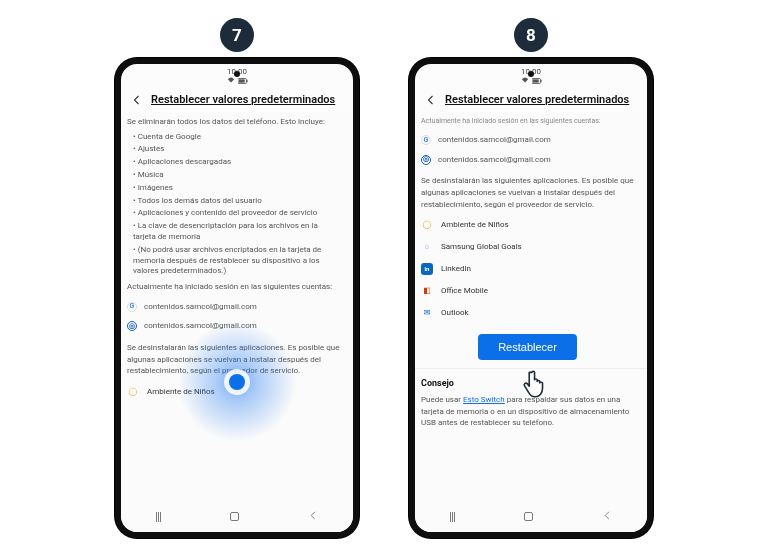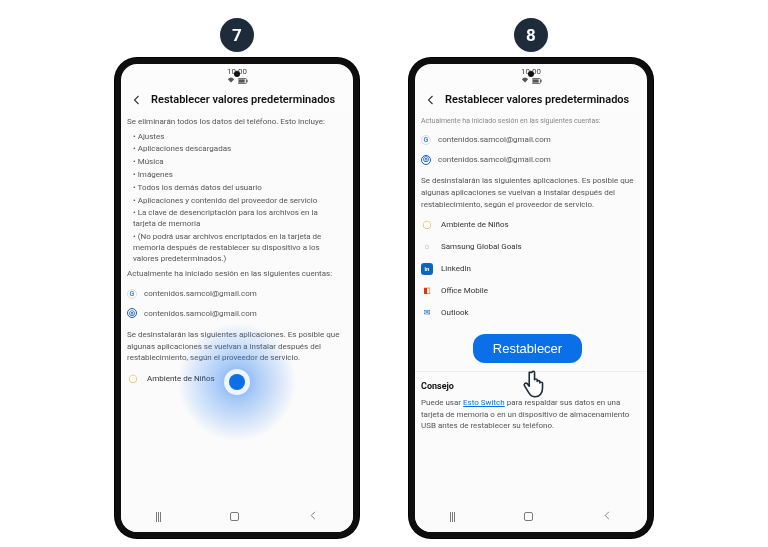--- a/index.html
+++ b/index.html
@@ -62,20 +62,21 @@
   }
   .status-icons { display: flex; gap: 3px; align-items: center; }
   .header {
     display: flex;
     align-items: center;
     gap: 8px;
     padding: 5px 10px 6px 10px;
     font-size: 11px;
     font-weight: 600;
     color: #111;
+    text-decoration: underline;
   }
   .back-icon svg { display: block; }
   .content {
     font-size: 8px;
     color: #555;
     padding: 4px 13px 0 6px;
     line-height: 1.45;
     height: 395px;
     overflow: hidden;
     position: relative;
@@ -123,22 +124,22 @@
 
   .divider { height: 1px; background:#eee; margin: 8px -13px; }
 
   .btn-reset {
     display: block;
     margin: 10px auto 6px auto;
     background: #0b6fe8;
     color: #fff;
     border: none;
     padding: 7px 20px;
-    border-radius: 12px;
-    font-size: 13px;
+    border-radius: 4px;
+    font-size: 11px;
     font-weight: 500;
   }
   .hero-title {
     font-size: 9px;
     font-weight: 700;
     color: #111;
     margin: 2px 0 3px 0;
   }
   a.link { color:#0b6fe8; text-decoration: underline; }
 
@@ -214,20 +215,21 @@
         <svg width="12" height="12" viewBox="0 0 24 24">
             <path d="M15 4 L7 12 L15 20" fill="none" stroke="#333" stroke-width="2.2"></path>
           </svg>
       </span>
       <span>Restablecer valores predeterminados</span>
     </div>
 
     <div class="content">
       <p class="section-lead">Se eliminarán todos los datos del teléfono. Esto incluye:</p>
       <ul class="bullets">
+        <li>Cuenta de Google</li>
         <li>Ajustes</li>
         <li>Aplicaciones descargadas</li>
         <li>Música</li>
         <li>Imágenes</li>
         <li>Todos los demás datos del usuario</li>
         <li>Aplicaciones y contenido del proveedor de servicio</li>
         <li>La clave de desencriptación para los archivos en la tarjeta de memoria</li>
         <li class="muted">(No podrá usar archivos encriptados en la tarjeta de memoria después de restablecer su dispositivo a los valores predeterminados.)</li>
       </ul>
       <p class="section-lead">Actualmente ha iniciado sesión en las siguientes cuentas:</p>

